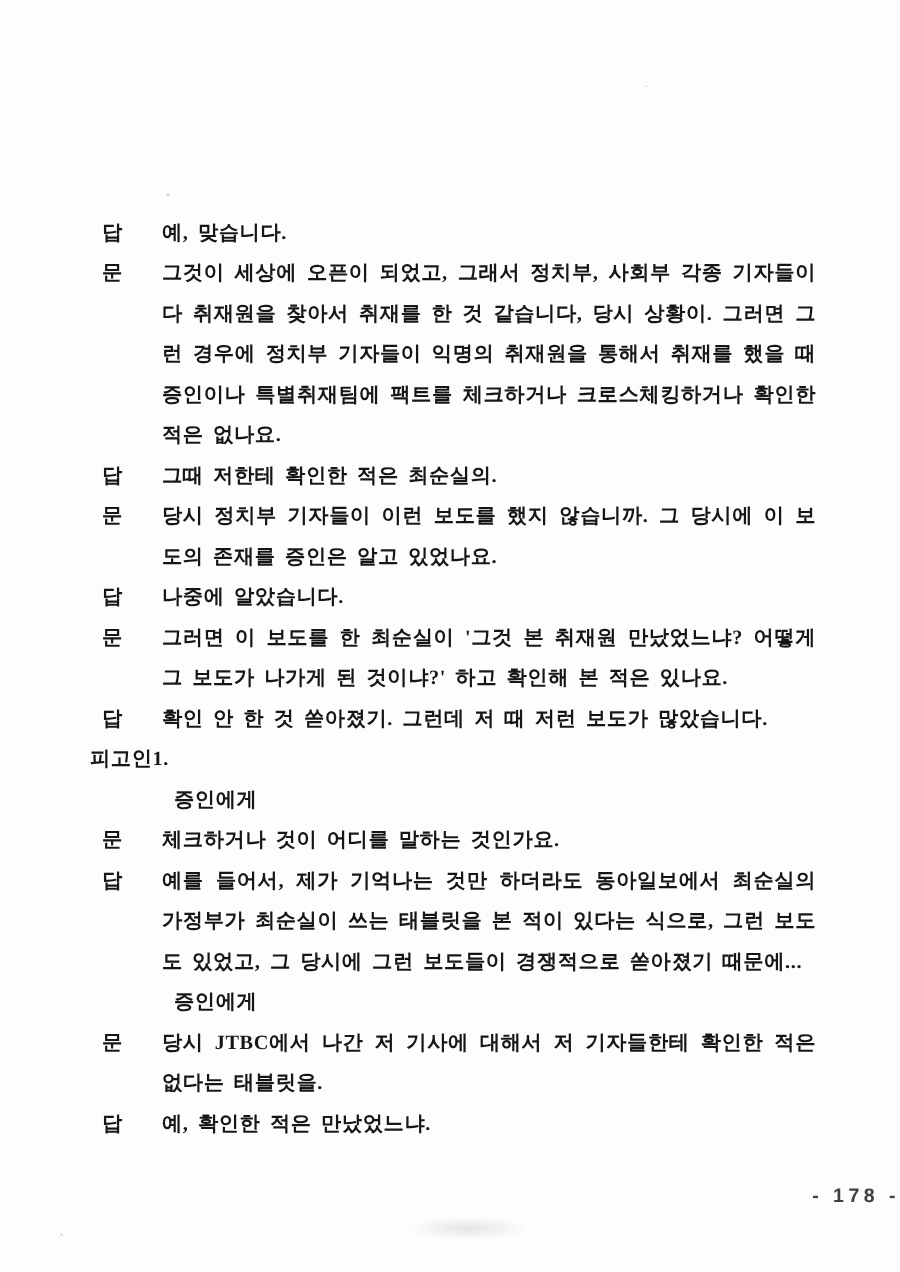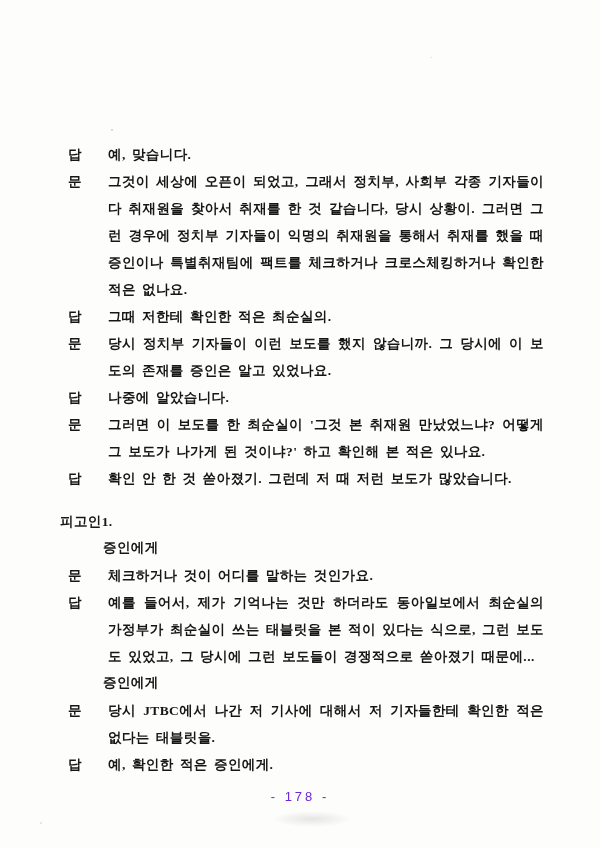--- a/index.html
+++ b/index.html
@@ -25,32 +25,32 @@
   }
   .block { margin: 0; }
   .qa { display: flex; }
   .qa .label { flex: 0 0 40px; }
   .qa .text {
     flex: 1;
     text-align: justify;
     word-break: break-all;
     word-spacing: 2.5px;
   }
-  .speaker { margin-left: -8px; margin-top: 16px; }
-  .direction { margin-left: 35px; font-family: Liberation Mono, monospace; }
+  .speaker { margin-left: -8px; }
+  .direction { margin-left: 48px; }
   .footer {
     position: absolute;
     top: 789px;
     left: 0;
     width: 100%;
-    text-align: center;
+    text-align: right;
     font-size: 13px;
-    font-weight: 400;
+    font-weight: 700;
     letter-spacing: 3px;
-    color: #6d28d9;
+    color: #404040;
     font-family: "Liberation Sans", sans-serif;
   }
   
   .speck { position: absolute; border-radius: 50%; background: #9a9a9a; }
   .speck.s1 { left: 111px; top: 129px; width: 2px; height: 2px; opacity: .45; }
   .speck.s2 { left: 430px; top: 57px;  width: 2px; height: 1px; opacity: .3; }
   .speck.s3 { left: 40px;  top: 822px; width: 2px; height: 2px; opacity: .3; }
   .smudge {
     position: absolute; left: 272px; top: 811px; width: 80px; height: 16px;
     background: radial-gradient(ellipse at center, rgba(120,120,120,0.18), rgba(120,120,120,0) 70%);
@@ -104,18 +104,18 @@
         <span class="label">답</span>
         <span class="text">예를 들어서, 제가 기억나는 것만 하더라도 동아일보에서 최순실의 가정부가 최순실이 쓰는 태블릿을 본 적이 있다는 식으로, 그런 보도도 있었고, 그 당시에 그런 보도들이 경쟁적으로 쏟아졌기 때문에...</span>
       </div>
       <div class="block direction">증인에게</div>
       <div class="block qa">
         <span class="label">문</span>
         <span class="text">당시 JTBC에서 나간 저 기사에 대해서 저 기자들한테 확인한 적은 없다는 태블릿을.</span>
       </div>
       <div class="block qa">
         <span class="label">답</span>
-        <span class="text">예, 확인한 적은 증인에게.</span>
+        <span class="text">예, 확인한 적은 만났었느냐.</span>
       </div>
     </div>
 
   <div class="footer">- 178 -</div>
 </div>
 
 </body></html>

